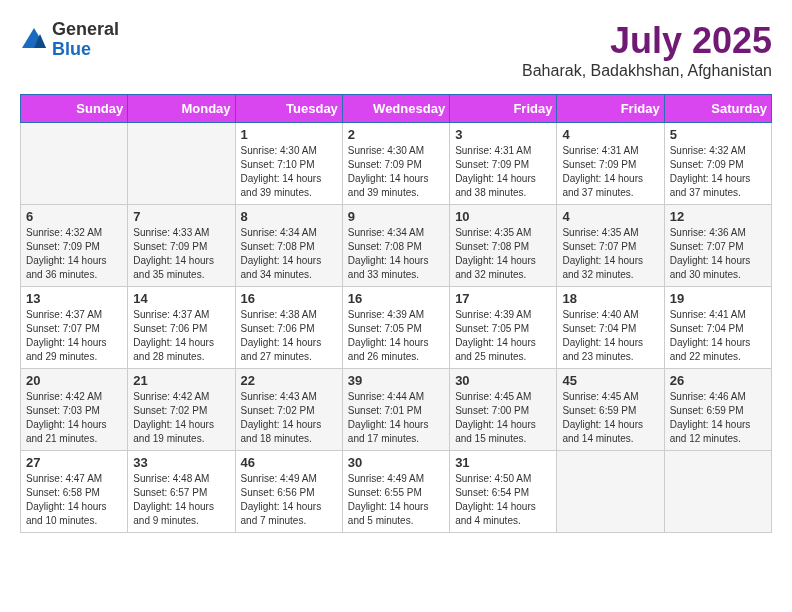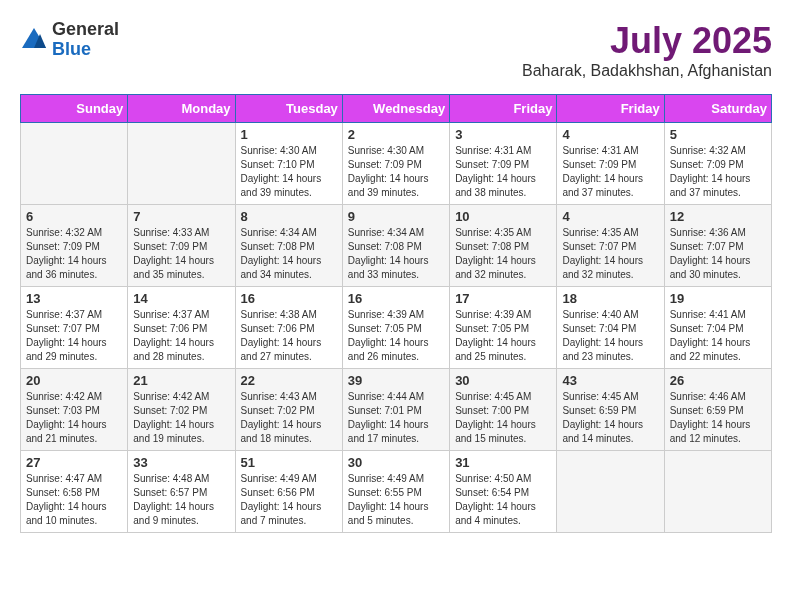--- a/index.html
+++ b/index.html
@@ -228,39 +228,39 @@
         </td>
         <td>
           <span class="day-number">39</span>
           <div class="day-info">Sunrise: 4:44 AM<br>Sunset: 7:01 PM<br>Daylight: 14 hours and 17 minutes.</div>
         </td>
         <td>
           <span class="day-number">30</span>
           <div class="day-info">Sunrise: 4:45 AM<br>Sunset: 7:00 PM<br>Daylight: 14 hours and 15 minutes.</div>
         </td>
         <td>
-          <span class="day-number">43</span>
+          <span class="day-number">45</span>
           <div class="day-info">Sunrise: 4:45 AM<br>Sunset: 6:59 PM<br>Daylight: 14 hours and 14 minutes.</div>
         </td>
         <td>
           <span class="day-number">26</span>
           <div class="day-info">Sunrise: 4:46 AM<br>Sunset: 6:59 PM<br>Daylight: 14 hours and 12 minutes.</div>
         </td>
       </tr>
       <tr>
         <td>
           <span class="day-number">27</span>
           <div class="day-info">Sunrise: 4:47 AM<br>Sunset: 6:58 PM<br>Daylight: 14 hours and 10 minutes.</div>
         </td>
         <td>
           <span class="day-number">33</span>
           <div class="day-info">Sunrise: 4:48 AM<br>Sunset: 6:57 PM<br>Daylight: 14 hours and 9 minutes.</div>
         </td>
         <td>
-          <span class="day-number">51</span>
+          <span class="day-number">46</span>
           <div class="day-info">Sunrise: 4:49 AM<br>Sunset: 6:56 PM<br>Daylight: 14 hours and 7 minutes.</div>
         </td>
         <td>
           <span class="day-number">30</span>
           <div class="day-info">Sunrise: 4:49 AM<br>Sunset: 6:55 PM<br>Daylight: 14 hours and 5 minutes.</div>
         </td>
         <td>
           <span class="day-number">31</span>
           <div class="day-info">Sunrise: 4:50 AM<br>Sunset: 6:54 PM<br>Daylight: 14 hours and 4 minutes.</div>
         </td>

